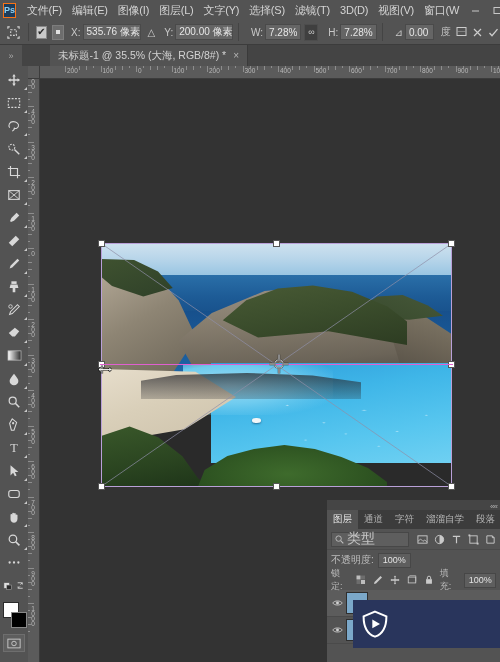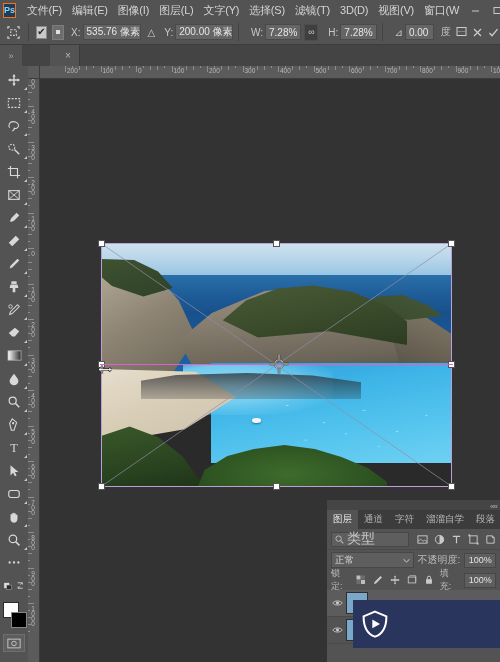--- a/index.html
+++ b/index.html
@@ -466,20 +466,21 @@
     <div class="opt-mini-icon">
       <svg width="11" height="11" viewBox="0 0 11 11">
           <path d="M1.5 6 L4 8.7 L9.5 2.2" fill="none" stroke="#cdcdcd" stroke-width="1.3"></path>
         </svg>
     </div>
   </div>
 
   <div class="tabbar">
     <div class="tab-collapse">»</div>
     <div class="doctab">
+      <span>未标题-1 @ 35.5% (大海, RGB/8#) *</span>
       <span class="close">×</span>
     </div>
   </div>
 
   <div class="toolbar">
     <div class="tool">
       <svg width="14" height="14" viewBox="0 0 16 16">
           <path d="M8 1 L10 4 H8.8 V7.2 H12 V6 L15 8 L12 10 V8.8 H8.8 V12 H10 L8 15 L6 12 H7.2 V8.8 H4 V10 L1 8 L4 6 V7.2 H7.2 V4 H6 Z" fill="#d8d8d8"></path>
         </svg>
       <span class="tri"></span>
@@ -924,26 +925,20 @@
           <div class="fi">
             <svg width="11" height="11" viewBox="0 0 12 12">
                 <path d="M2 2 H8 L10 4 V10 H2 Z" fill="none" stroke="#cacaca" stroke-width="1"></path>
                 <path d="M8 2 V4 H10" fill="none" stroke="#cacaca" stroke-width="1"></path>
               </svg>
           </div>
         </div>
       </div>
 
       <div class="blend-row">
-        <div class="blend-sel">
-          <span>正常</span>
-          <svg width="7" height="5" viewBox="0 0 8 5">
-              <path d="M0.5 1 L4 4.3 L7.5 1" fill="none" stroke="#cfcfcf" stroke-width="1.1"></path>
-            </svg>
-        </div>
         <div class="op-label">不透明度:</div>
         <div class="op-val">100%</div>
       </div>
 
       <div class="lock-row">
         <div class="lock-label">锁定:</div>
         <div class="lock-icons">
           <div class="li">
             <svg width="10" height="10" viewBox="0 0 10 10">
                 <rect x="0.5" y="0.5" width="4" height="4" fill="#bdbdbd"></rect>

